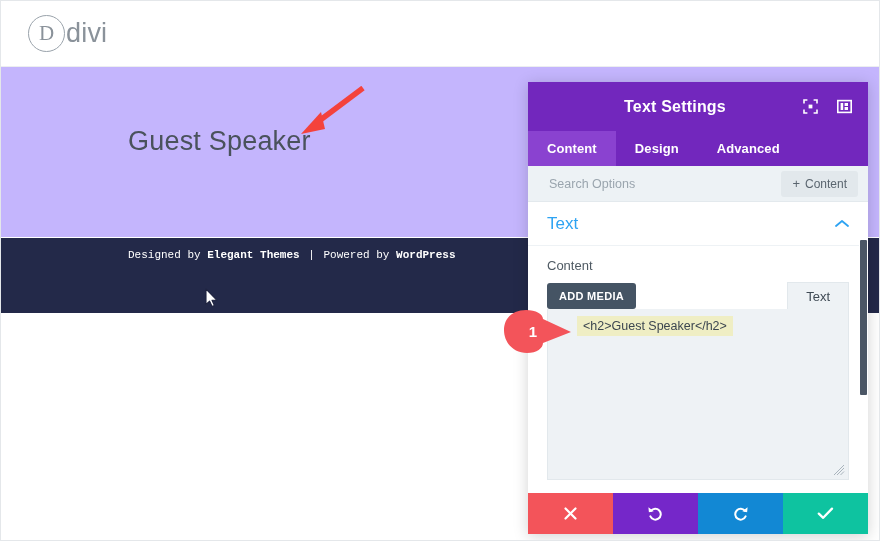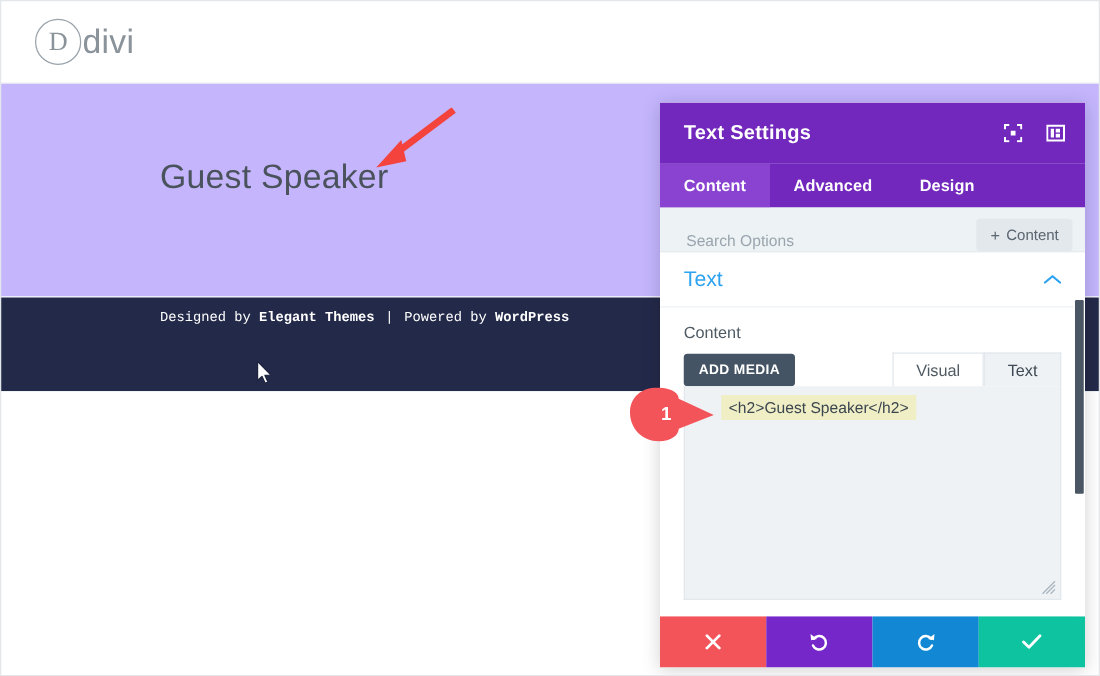--- a/index.html
+++ b/index.html
@@ -133,20 +133,21 @@
   }
 
   .panel-head {
     height: 49px;
     background: #7227bd;
     display: flex;
     align-items: center;
     padding: 0 16px 0 19px;
     box-sizing: border-box;
     flex: none;
+    text-align: center;
   }
   .panel-title {
     color: #fff;
     font-size: 16px;
     font-weight: bold;
     flex: 1;
     letter-spacing: 0.2px;
   }
   .head-icons {
     display: flex;
@@ -171,21 +172,21 @@
     font-weight: bold;
     cursor: pointer;
     letter-spacing: 0.1px;
   }
   .tab.active { background: #8a42d0; }
 
   .searchbar {
     height: 36px;
     background: #edf2f5;
     display: flex;
-    align-items: flex-end;
+    align-items: center;
     padding: 0 10px 0 19px;
     box-sizing: border-box;
     flex: none;
     border-bottom: 1px solid #e3e9ed;
   }
   .search-input {
     flex: 1;
     border: none;
     outline: none;
     background: transparent;
@@ -423,22 +424,22 @@
         <rect x="0.8" y="1.6" width="13.4" height="11.8" fill="none" stroke="#ffffff" stroke-width="1.6"></rect>
         <rect x="3.6" y="4" width="2.6" height="7" fill="#ffffff"></rect>
         <rect x="7.6" y="4" width="3.4" height="3" fill="#ffffff"></rect>
         <rect x="7.6" y="8" width="3.4" height="3" fill="#ffffff"></rect>
       </svg>
     </div>
   </div>
 
   <div class="tabs">
     <div class="tab active">Content</div>
+    <div class="tab">Design</div>
     <div class="tab">Advanced</div>
-    <div class="tab">Design</div>
   </div>
 
   <div class="searchbar">
     <input class="search-input" type="text" placeholder="Search Options" style="">
     <button class="filter-btn">
       <span class="filter-plus">+</span>
       <span>Content</span>
     </button>
   </div>
 
@@ -449,21 +450,20 @@
       <svg class="chevron" width="14" height="9" viewBox="0 0 14 9">
         <path d="M1 7 L7 2 L13 7" fill="none" stroke="#2ea3f2" stroke-width="1.8" stroke-linecap="round" stroke-linejoin="round"></path>
       </svg>
     </div>
 
     <div class="field">
       <div class="field-label">Content</div>
       <div class="editor-toolbar">
         <button class="add-media">ADD MEDIA</button>
         <div class="ed-tabs">
-          <div class="ed-tab">Visual</div>
           <div class="ed-tab active">Text</div>
         </div>
       </div>
     </div>
 
     <div class="code-area">
       <span class="code-line">&lt;h2&gt;Guest Speaker&lt;/h2&gt;</span>
       <svg class="resize-grip" width="12" height="12" viewBox="0 0 12 12">
         <g stroke="#a9b4bd" stroke-width="1">
           <path d="M11 4 L4 11"></path>

